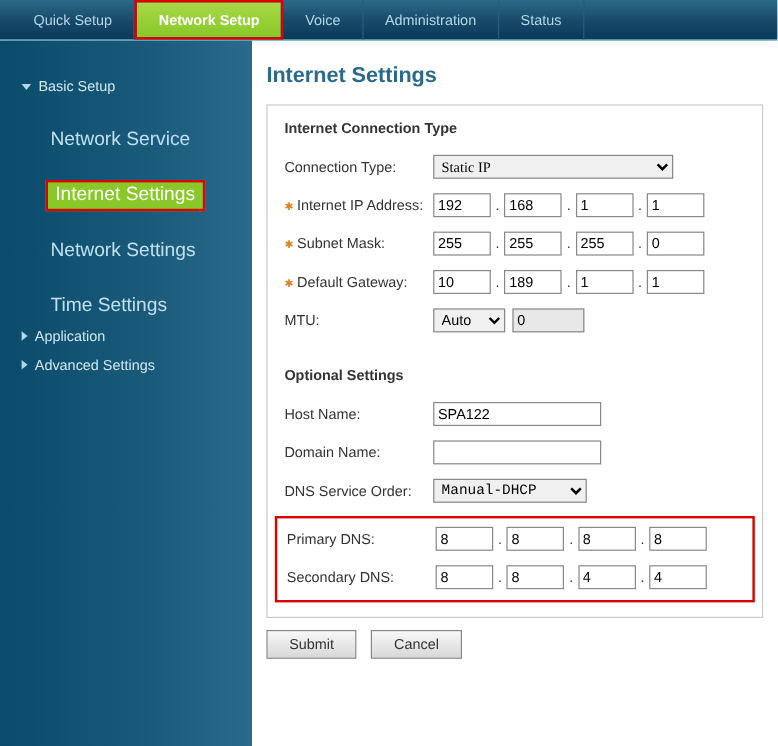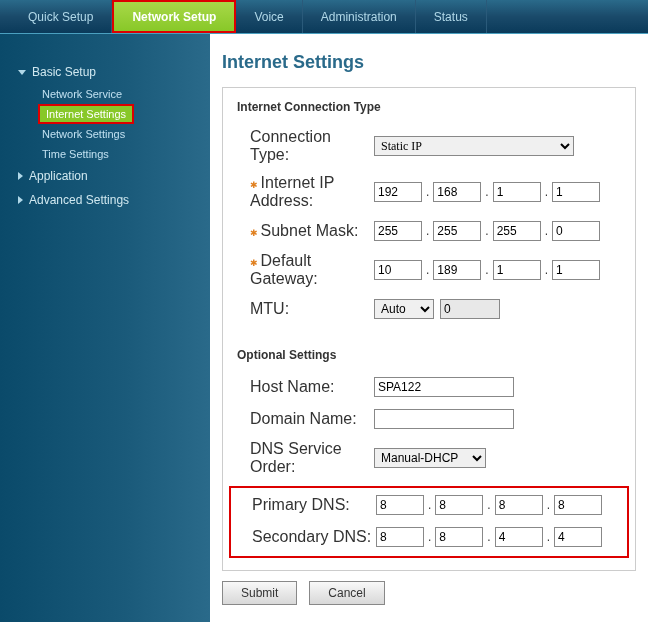--- a/index.html
+++ b/index.html
@@ -62,21 +62,22 @@
     border-bottom: 4px solid transparent;
     border-left: 5px solid #b0d8e8;
   }
   .tree-children {
     padding-left: 20px;
   }
   .tree-child {
     color: #c0e0f0;
     padding: 4px 4px;
     cursor: pointer;
-    font-size: 11px;
+    font-size: 16px;
+    margin-top: 20px;
   }
   .tree-child.active {
     background: #88c828;
     color: #fff;
     border: 2px solid #d00;
     display: inline-block;
     padding: 2px 6px;
   }
   
   .content {
@@ -104,22 +105,21 @@
   }
   .form-row {
     display: flex;
     align-items: center;
     margin-bottom: 10px;
     min-height: 22px;
   }
   .form-label {
     width: 124px;
     color: #333;
-    font-size: 16px;
-    margin-left: 13px;
+    font-size: 12px;
   }
   .req::before {
     content: "✱";
     color: #e08020;
     font-size: 9px;
     margin-right: 3px;
   }
   .form-field { flex: 1; }
   select {
     font-size: 12px;
@@ -269,21 +269,21 @@
       <div class="form-row">
         <div class="form-label">Domain Name:</div>
         <div class="form-field">
           <input type="text" class="host-input" value="" style="">
         </div>
       </div>
 
       <div class="form-row">
         <div class="form-label">DNS Service Order:</div>
         <div class="form-field">
-          <select style="width:112px;">
+          <select style="width:128px;font-family:Liberation Mono, monospace;">
             <option>Manual-DHCP</option>
           </select>
         </div>
       </div>
 
       <div class="dns-highlight">
         <div class="form-row">
           <div class="form-label">Primary DNS:</div>
           <div class="form-field ip-group">
             <input type="text" class="octet" value="8" style="">

